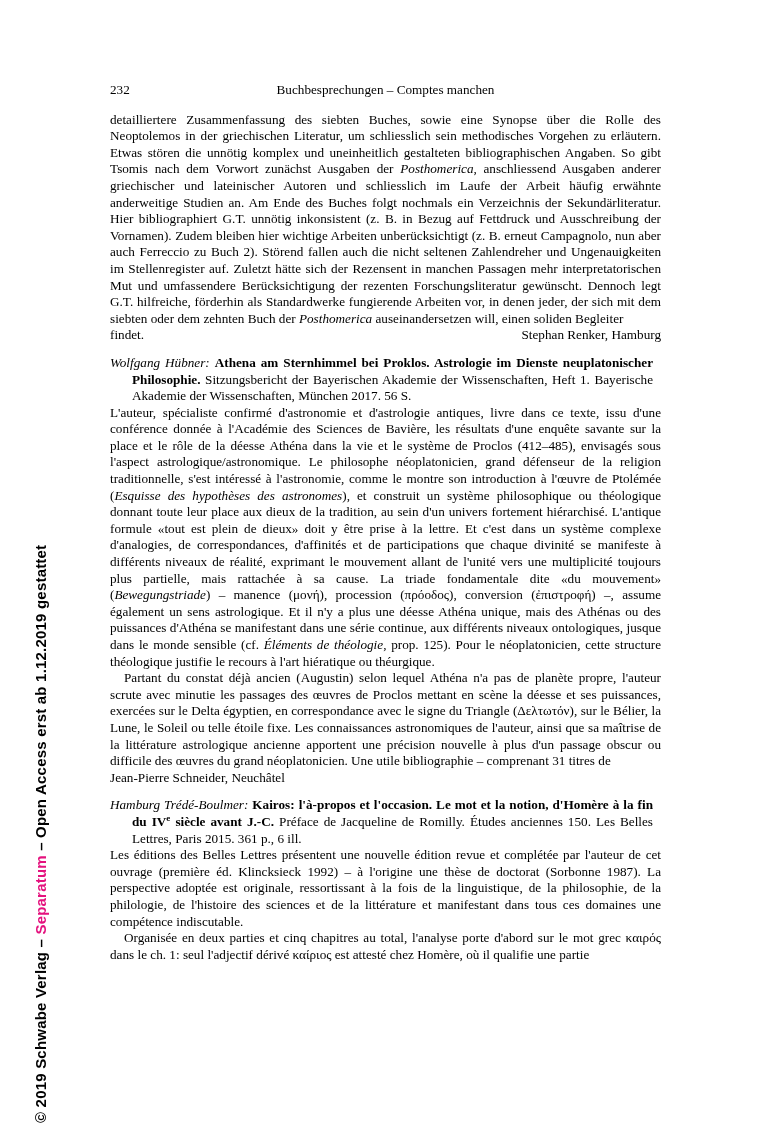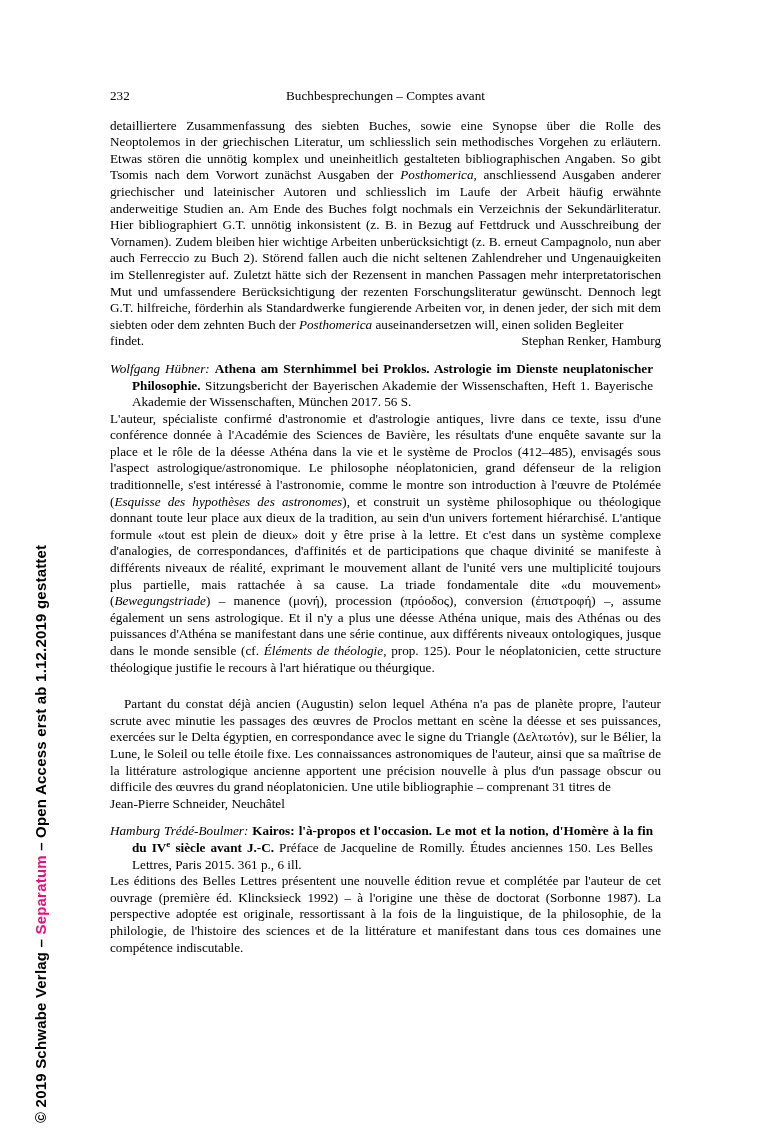--- a/index.html
+++ b/index.html
@@ -2,29 +2,29 @@
 <html lang="de"><head>
 <meta charset="utf-8">
 <style>
   html,body{margin:0;padding:0;}
   body{
     width:770px;height:1131px;position:relative;background:#ffffff;
     font-family:"Liberation Serif","DejaVu Serif",serif;color:#000;
     overflow:hidden;
   }
   .content{
-    position:absolute;left:110px;top:88px;width:551px;
+    position:absolute;left:110px;top:82px;width:551px;
     font-size:13.2px;line-height:16.6px;
   }
   .header{position:relative;margin:0 0 13px 0;}
   .page-number{position:absolute;left:0;top:0;}
   .running-head{display:block;text-align:center;}
   p{margin:0;text-align:justify;}
   p.heading{margin:11px 8px 0 0;padding-left:22px;text-indent:-22px;}
-  p.body-indent{text-indent:14px;margin-top:20px;}
+  p.body-indent{text-indent:14px;}
   .sigline{display:flex;justify-content:space-between;}
   .sigline .left{white-space:nowrap;}
   .sigline .signature{white-space:nowrap;text-align:center;font-family:Liberation Serif, serif;}
   .seg-i{font-style:italic;}
   .seg-b{font-weight:bold;}
   .seg-sup{font-size:9px;vertical-align:super;line-height:0;}
   .sidebar{
     position:absolute;left:32px;top:1123px;
     transform-origin:0 0;transform:rotate(-90deg);
     white-space:nowrap;
@@ -35,30 +35,31 @@
 </head>
 <body>
 
 <div class="sidebar">
   <span>© 2019 Schwabe Verlag – </span><span style="color: rgb(228, 18, 126);">Separatum</span><span> – Open Access erst ab 1.12.2019 gestattet</span>
 </div>
 
 <div class="content">
   <div class="header">
     <span class="page-number">232</span>
-    <span class="running-head">Buchbesprechungen – Comptes avant</span>
+    <span class="running-head">Buchbesprechungen – Comptes manchen</span>
   </div>
   <div id="blocks">
       <p class="body"><span>detailliertere Zusammenfassung des siebten Buches, sowie eine Synopse über die Rolle des Neoptolemos in der griechischen Literatur, um schliesslich sein methodisches Vorgehen zu erläutern. Etwas stören die unnötig komplex und uneinheitlich gestalteten bibliographischen Angaben. So gibt Tsomis nach dem Vorwort zunächst Ausgaben der </span><span class="seg-i">Posthomerica</span><span>, anschliessend Ausgaben anderer griechischer und lateinischer Autoren und schliesslich im Laufe der Arbeit häufig erwähnte anderweitige Studien an. Am Ende des Buches folgt nochmals ein Verzeichnis der Sekundärliteratur. Hier bibliographiert G.T. unnötig inkonsistent (z. B. in Bezug auf Fettdruck und Ausschreibung der Vornamen). Zudem bleiben hier wichtige Arbeiten unberücksichtigt (z. B. erneut Campagnolo, nun aber auch Ferreccio zu Buch 2). Störend fallen auch die nicht seltenen Zahlendreher und Ungenauigkeiten im Stellenregister auf. Zuletzt hätte sich der Rezensent in manchen Passagen mehr interpretatorischen Mut und umfassendere Berücksichtigung der rezenten Forschungsliteratur gewünscht. Dennoch legt G.T. hilfreiche, förderhin als Standardwerke fungierende Arbeiten vor, in denen jeder, der sich mit dem siebten oder dem zehnten Buch der </span><span class="seg-i">Posthomerica</span><span> auseinandersetzen will, einen soliden Begleiter</span></p>
       <div class="sigline">
         <span class="left">findet.</span>
         <span class="signature">Stephan Renker, Hamburg</span>
       </div>
       <p class="heading"><span class="seg-i">Wolfgang Hübner: </span><span class="seg-b">Athena am Sternhimmel bei Proklos. Astrologie im Dienste neuplatonischer Philosophie. </span><span>Sitzungsbericht der Bayerischen Akademie der Wissenschaften, Heft 1. Bayerische Akademie der Wissenschaften, München 2017. 56 S.</span></p>
       <p class="body"><span>L'auteur, spécialiste confirmé d'astronomie et d'astrologie antiques, livre dans ce texte, issu d'une conférence donnée à l'Académie des Sciences de Bavière, les résultats d'une enquête savante sur la place et le rôle de la déesse Athéna dans la vie et le système de Proclos (412–485), envisagés sous l'aspect astrologique/astronomique. Le philosophe néoplatonicien, grand défenseur de la religion traditionnelle, s'est intéressé à l'astronomie, comme le montre son introduction à l'œuvre de Ptolémée (</span><span class="seg-i">Esquisse des hypothèses des astronomes</span><span>), et construit un système philosophique ou théologique donnant toute leur place aux dieux de la tradition, au sein d'un univers fortement hiérarchisé. L'antique formule «tout est plein de dieux» doit y être prise à la lettre. Et c'est dans un système complexe d'analogies, de correspondances, d'affinités et de participations que chaque divinité se manifeste à différents niveaux de réalité, exprimant le mouvement allant de l'unité vers une multiplicité toujours plus partielle, mais rattachée à sa cause. La triade fondamentale dite «du mouvement» (</span><span class="seg-i">Bewegungstriade</span><span>) – manence (μονή), procession (πρόοδος), conversion (ἐπιστροφή) –, assume également un sens astrologique. Et il n'y a plus une déesse Athéna unique, mais des Athénas ou des puissances d'Athéna se manifestant dans une série continue, aux différents niveaux ontologiques, jusque dans le monde sensible (cf. </span><span class="seg-i">Éléments de théologie</span><span>, prop. 125). Pour le néoplatonicien, cette structure théologique justifie le recours à l'art hiératique ou théurgique.</span></p>
       <p class="body-indent"><span>Partant du constat déjà ancien (Augustin) selon lequel Athéna n'a pas de planète propre, l'auteur scrute avec minutie les passages des œuvres de Proclos mettant en scène la déesse et ses puissances, exercées sur le Delta égyptien, en correspondance avec le signe du Triangle (Δελτωτόν), sur le Bélier, la Lune, le Soleil ou telle étoile fixe. Les connaissances astronomiques de l'auteur, ainsi que sa maîtrise de la littérature astrologique ancienne apportent une précision nouvelle à plus d'un passage obscur ou difficile des œuvres du grand néoplatonicien. Une utile bibliographie – comprenant 31 titres de</span></p>
       <div class="sigline">
         <span class="signature">Jean-Pierre Schneider, Neuchâtel</span>
       </div>
       <p class="heading"><span class="seg-i">Hamburg Trédé-Boulmer: </span><span class="seg-b">Kairos: l'à-propos et l'occasion. Le mot et la notion, d'Homère à la fin du IV</span><span class="seg-b seg-sup">e</span><span class="seg-b"> siècle avant J.-C. </span><span>Préface de Jacqueline de Romilly. Études anciennes 150. Les Belles Lettres, Paris 2015. 361 p., 6 ill.</span></p>
       <p class="body"><span>Les éditions des Belles Lettres présentent une nouvelle édition revue et complétée par l'auteur de cet ouvrage (première éd. Klincksieck 1992) – à l'origine une thèse de doctorat (Sorbonne 1987). La perspective adoptée est originale, ressortissant à la fois de la linguistique, de la philosophie, de la philologie, de l'histoire des sciences et de la littérature et manifestant dans tous ces domaines une compétence indiscutable.</span></p>
+      <p class="body-indent"><span>Organisée en deux parties et cinq chapitres au total, l'analyse porte d'abord sur le mot grec καιρός dans le ch. 1: seul l'adjectif dérivé καίριος est attesté chez Homère, où il qualifie une partie</span></p>
     </div>
 </div>
 
 </body></html>

